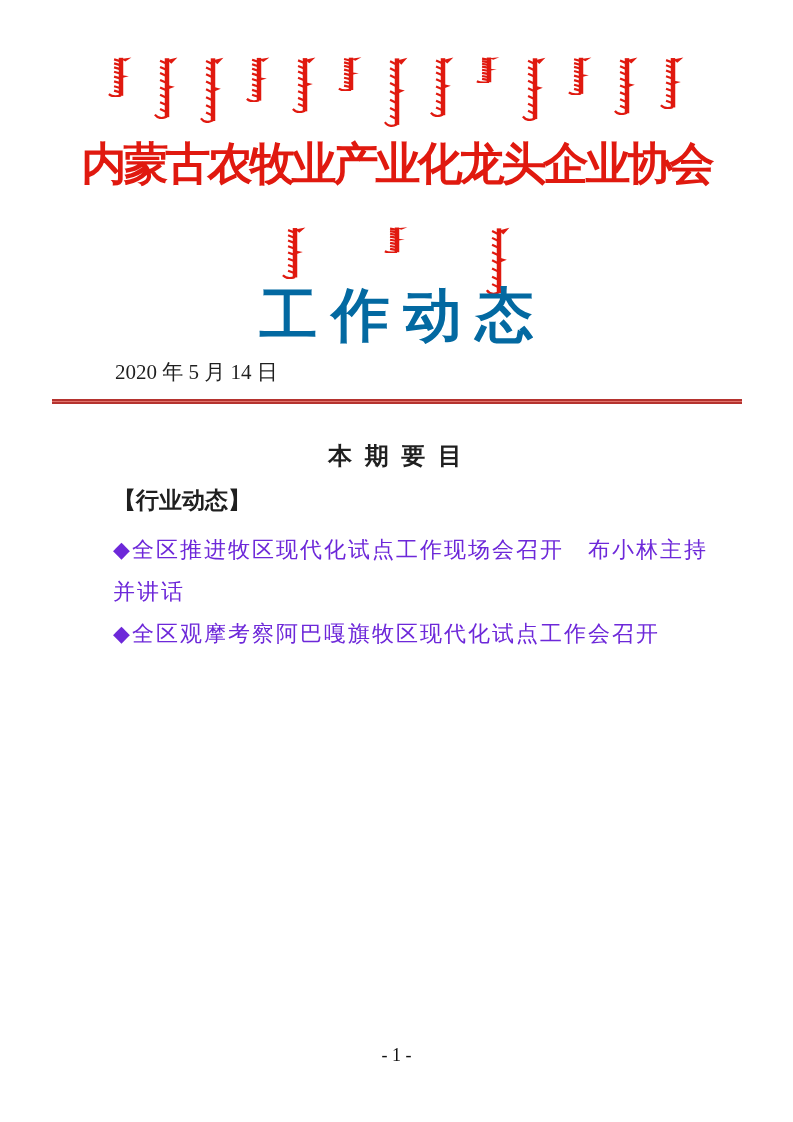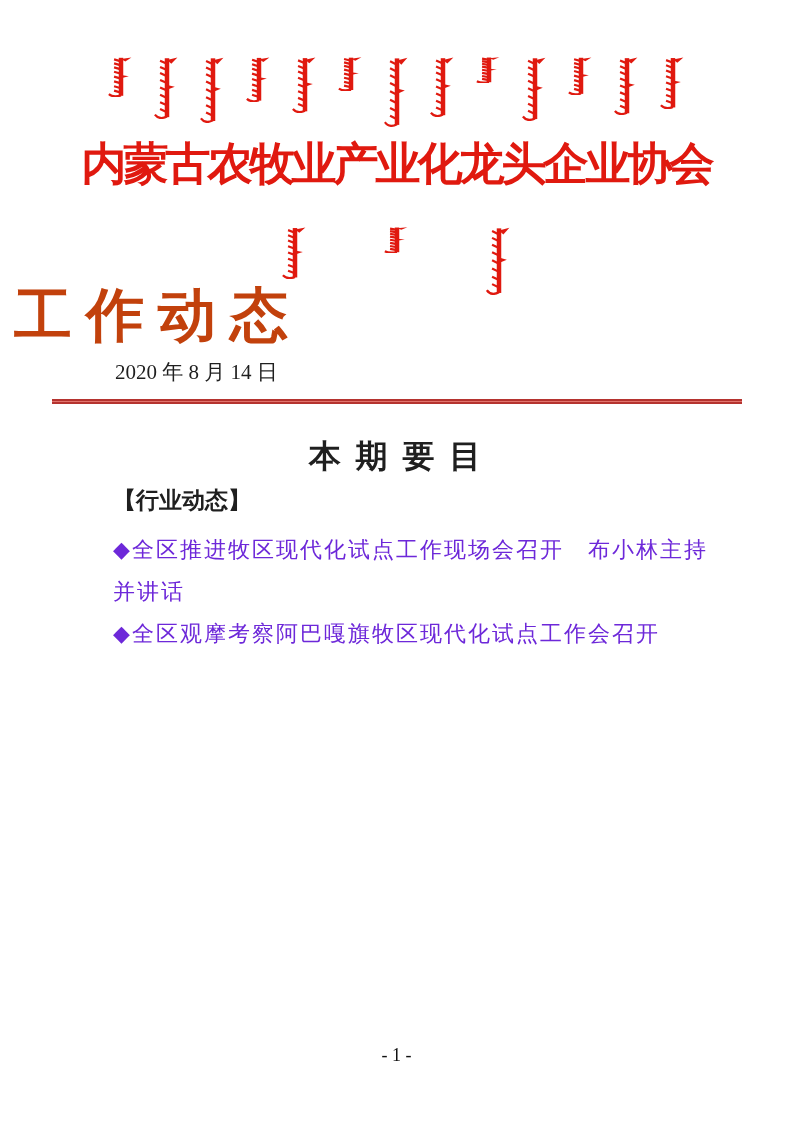--- a/index.html
+++ b/index.html
@@ -30,22 +30,22 @@
     color: #e0190f;
     font-weight: bold;
     font-size: 45px;
     letter-spacing: -3px;
     line-height: 66px;
     white-space: nowrap;
   }
 
   
   .bulletin-title {
-    text-align: left;
-    color: #c2410c;
+    text-align: center;
+    color: #0369a1;
     font-weight: bold;
     font-size: 58px;
     letter-spacing: 14px;
     text-indent: 14px;
     line-height: 58px;
     margin-top: -2px;
     white-space: nowrap;
   }
 
   .issue-line {
@@ -72,21 +72,21 @@
     width: 690px;
     height: 5px;
     background: linear-gradient(to bottom, #b5332f 0 1.6px, #e2736c 1.6px 3.4px, #b5332f 3.4px 5px);
   }
 
   .toc-heading {
     margin-top: 38px;
     text-align: center;
     font-family: "Liberation Sans", "DejaVu Sans", sans-serif;
     font-weight: bold;
-    font-size: 32px;
+    font-size: 24px;
     letter-spacing: 3px;
     line-height: 28px;
     white-space: nowrap;
   }
 
   .toc-section {
     margin: 17px 8px 0 113px;
     font-family: "Liberation Sans", "DejaVu Sans", sans-serif;
     font-weight: bold;
     font-size: 23px;
@@ -182,21 +182,21 @@
       </svg>
     <svg class="mw" style="height:68px" viewBox="0 0 30 100" preserveAspectRatio="none">
         <use href="#mw"></use>
       </svg>
   </div>
 
   <div class="bulletin-title">工作动态</div>
 
 
   <div class="pub-row">
-    <span>2020 年 8 月 14 日</span>
+    <span>2020 年 5 月 14 日</span>
   </div>
 
   <div class="red-rule"></div>
 
   <div class="toc-heading">本 期 要 目</div>
 
   <div class="toc-section">【行业动态】</div>
 
   <div class="toc-items">
     <div class="toc-line">◆全区推进牧区现代化试点工作现场会召开　布小林主持</div>

